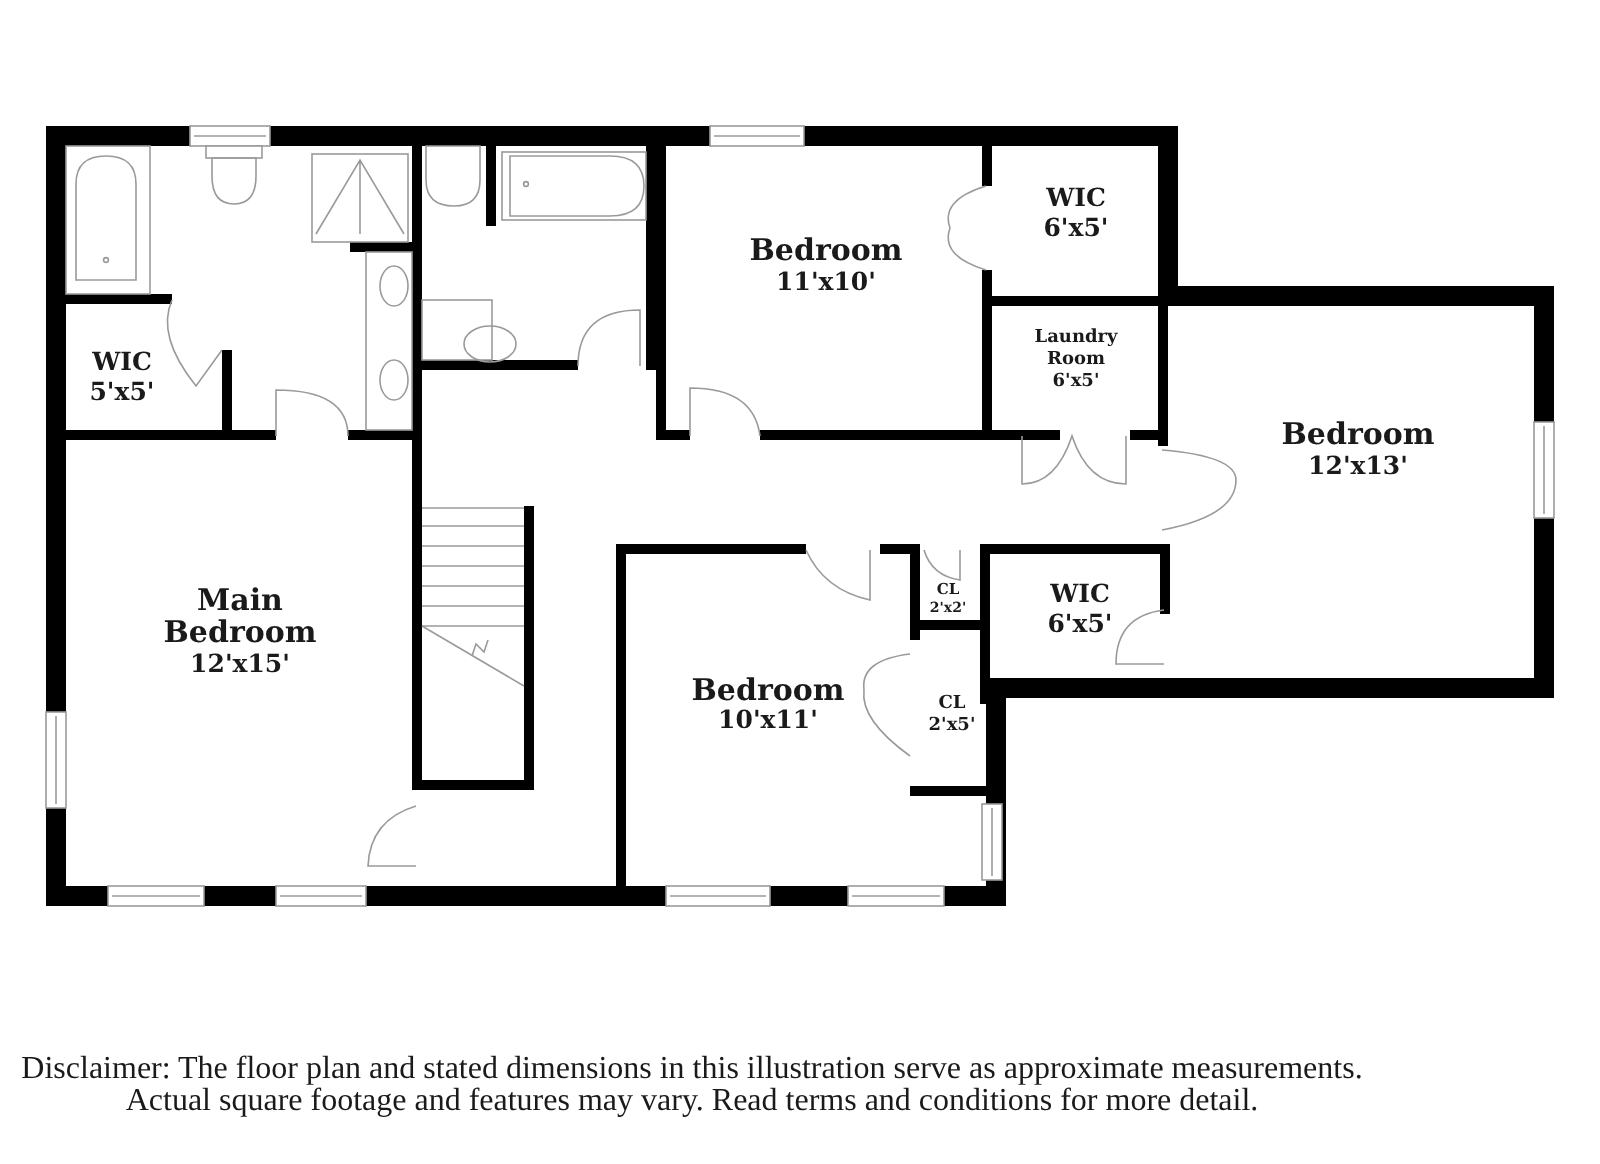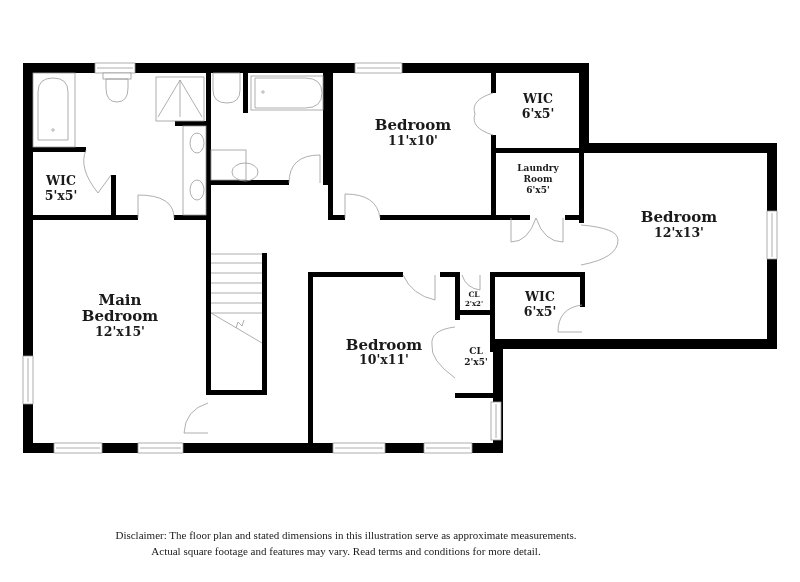--- a/index.html
+++ b/index.html
@@ -6,21 +6,21 @@
   body { width: 800px; height: 582px; position: relative; overflow: hidden; font-family: "DejaVu Serif", "Liberation Serif", serif; }
   #plan { position: absolute; left: 0; top: 0; width: 800px; height: 582px; }
   .wall { fill: #000; }
   .fix { fill: #fff; stroke: #9a9a9a; stroke-width: 0.8; }
   .thin { fill: none; stroke: #9a9a9a; stroke-width: 0.8; }
   .win { fill: #fff; stroke: #9a9a9a; stroke-width: 0.8; }
   .lbl { font-family: "DejaVu Serif", "Liberation Serif", serif; font-weight: bold; fill: #1a1a1a; text-anchor: middle; }
   .lbl-lg { font-size: 15px; }
   .lbl-md { font-size: 12.5px; }
   .lbl-sm { font-size: 9px; }
-  .disclaimer { position: absolute; left: 0; width: 692px; text-align: center; font-family: "Liberation Serif", "DejaVu Serif", serif; font-size: 11px; color: #1a1a1a; line-height: 16px; }
+  .disclaimer { position: absolute; left: 0; width: 692px; text-align: center; font-family: "Liberation Serif", "DejaVu Serif", serif; font-size: 16px; color: #1a1a1a; line-height: 16px; }
 </style>
 </head>
 <body>
 
 <svg id="plan" viewBox="0 0 800 582" xmlns="http://www.w3.org/2000/svg">
 
   <g>
 
     <rect class="wall" x="23" y="63" width="566" height="10"></rect>
 

